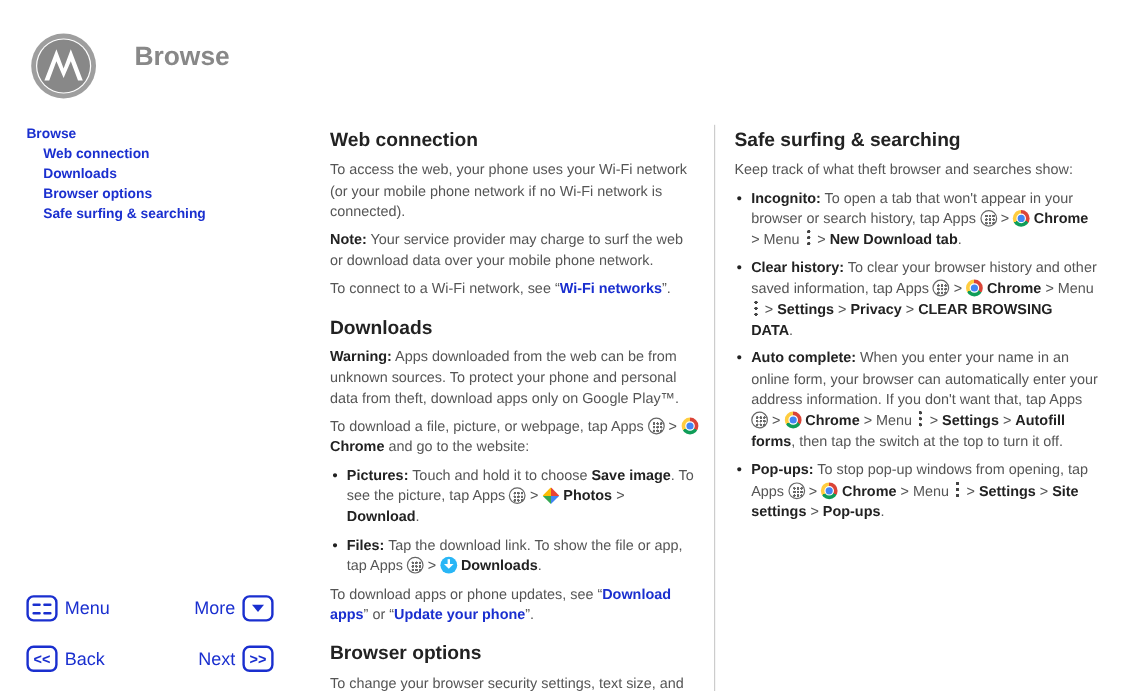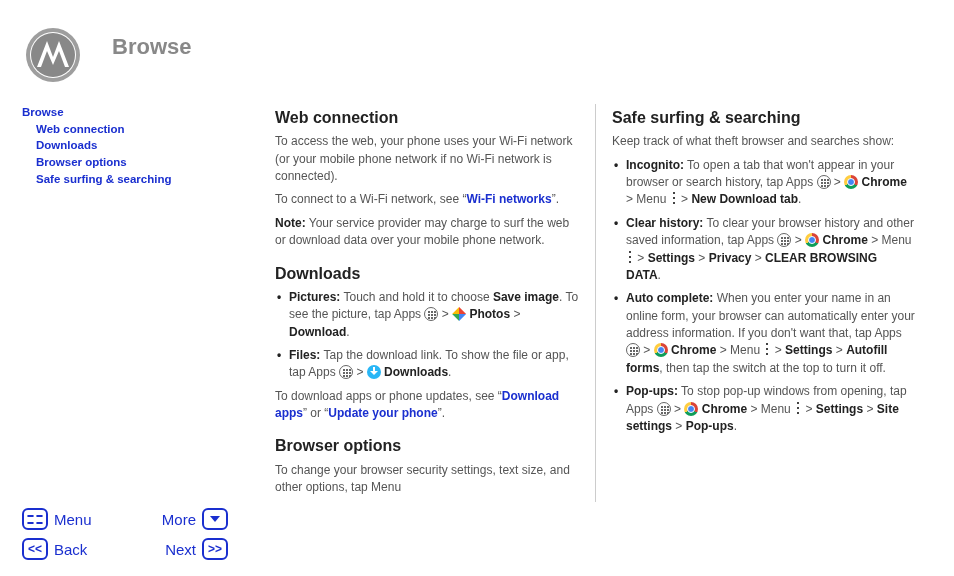--- a/index.html
+++ b/index.html
@@ -137,21 +137,21 @@
     clip-path: polygon(50% 0,100% 50%,50% 100%,0 50%);
   }
 
   .footer {
     position: absolute;
     left: 22px;
     bottom: 16px;
     width: 240px;
     display: grid;
     grid-template-columns: 32px 88px 60px 32px;
-    row-gap: 8px;
+    row-gap: 20px;
     align-items: center;
     font-size: 15px;
     color: #1a2fcf;
   }
   .nav-icon {
     width: 26px; height: 22px;
     border: 2px solid #1a2fcf;
     border-radius: 6px;
     display:flex;align-items:center;justify-content:center;
     color:#1a2fcf;font-weight:bold;font-size:12px;
@@ -190,27 +190,33 @@
       <div class="lvl2"><a>Browser options</a></div>
       <div class="lvl2"><a>Safe surfing &amp; searching</a></div>
     </div>
   </div>
 
   <div class="content">
     <div class="col">
       <h2>Web connection</h2>
       <p>To access the web, your phone uses your Wi-Fi network (or your mobile phone network if no Wi-Fi network is connected).</p>
       <p>
+        <span class="bold">Note:</span><span> Your service provider may charge to surf the web or download data over your mobile phone network.</span>
+      </p>
+      <p>
         <span>To connect to a Wi-Fi network, see “</span><span class="link">Wi-Fi networks</span><span>”.</span>
       </p>
-      <p>
-        <span class="bold">Note:</span><span> Your service provider may charge to surf the web or download data over your mobile phone network.</span>
-      </p>
 
       <h2 class="mt">Downloads</h2>
+      <p>
+        <span class="bold">Warning:</span><span> Apps downloaded from the web can be from unknown sources. To protect your phone and personal data from theft, download apps only on Google Play™.</span>
+      </p>
+      <p>
+        <span>To download a file, picture, or webpage, tap Apps </span><span class="icon-apps"></span><span> &gt; </span><span class="icon-chrome"></span><span class="bold"> Chrome</span><span> and go to the website:</span>
+      </p>
       <ul class="bullets">
         <li>
           <span class="bold">Pictures:</span><span> Touch and hold it to choose </span><span class="bold">Save image</span><span>. To see the picture, tap Apps </span><span class="icon-apps"></span><span> &gt; </span><span class="icon-photos"></span><span class="bold"> Photos</span><span> &gt; </span><span class="bold">Download</span><span>.</span>
         </li>
         <li>
           <span class="bold">Files:</span><span> Tap the download link. To show the file or app, tap Apps </span><span class="icon-apps"></span><span> &gt; </span><span class="icon-download"></span><span class="bold"> Downloads</span><span>.</span>
         </li>
       </ul>
       <p>
         <span>To download apps or phone updates, see “</span><span class="link">Download apps</span><span>” or “</span><span class="link">Update your phone</span><span>”.</span>

